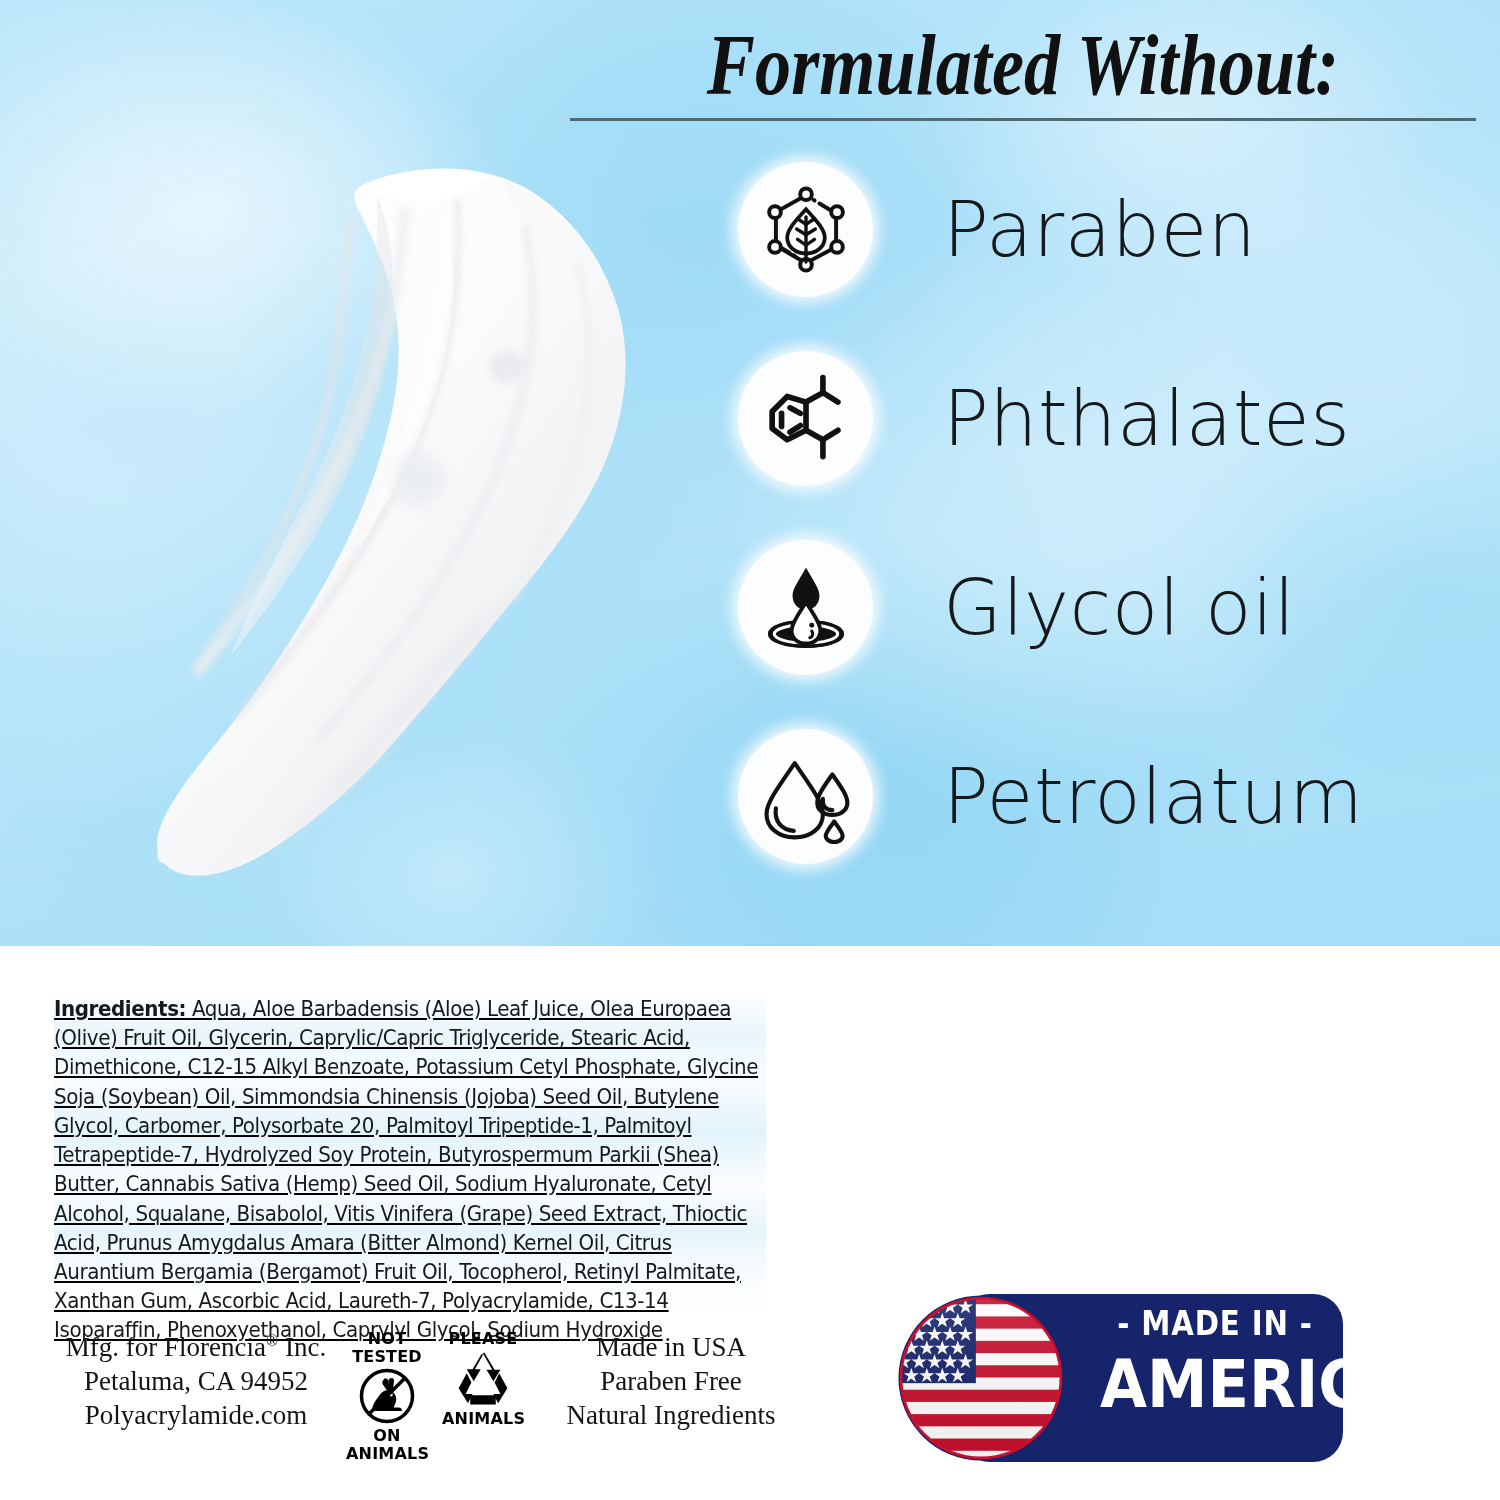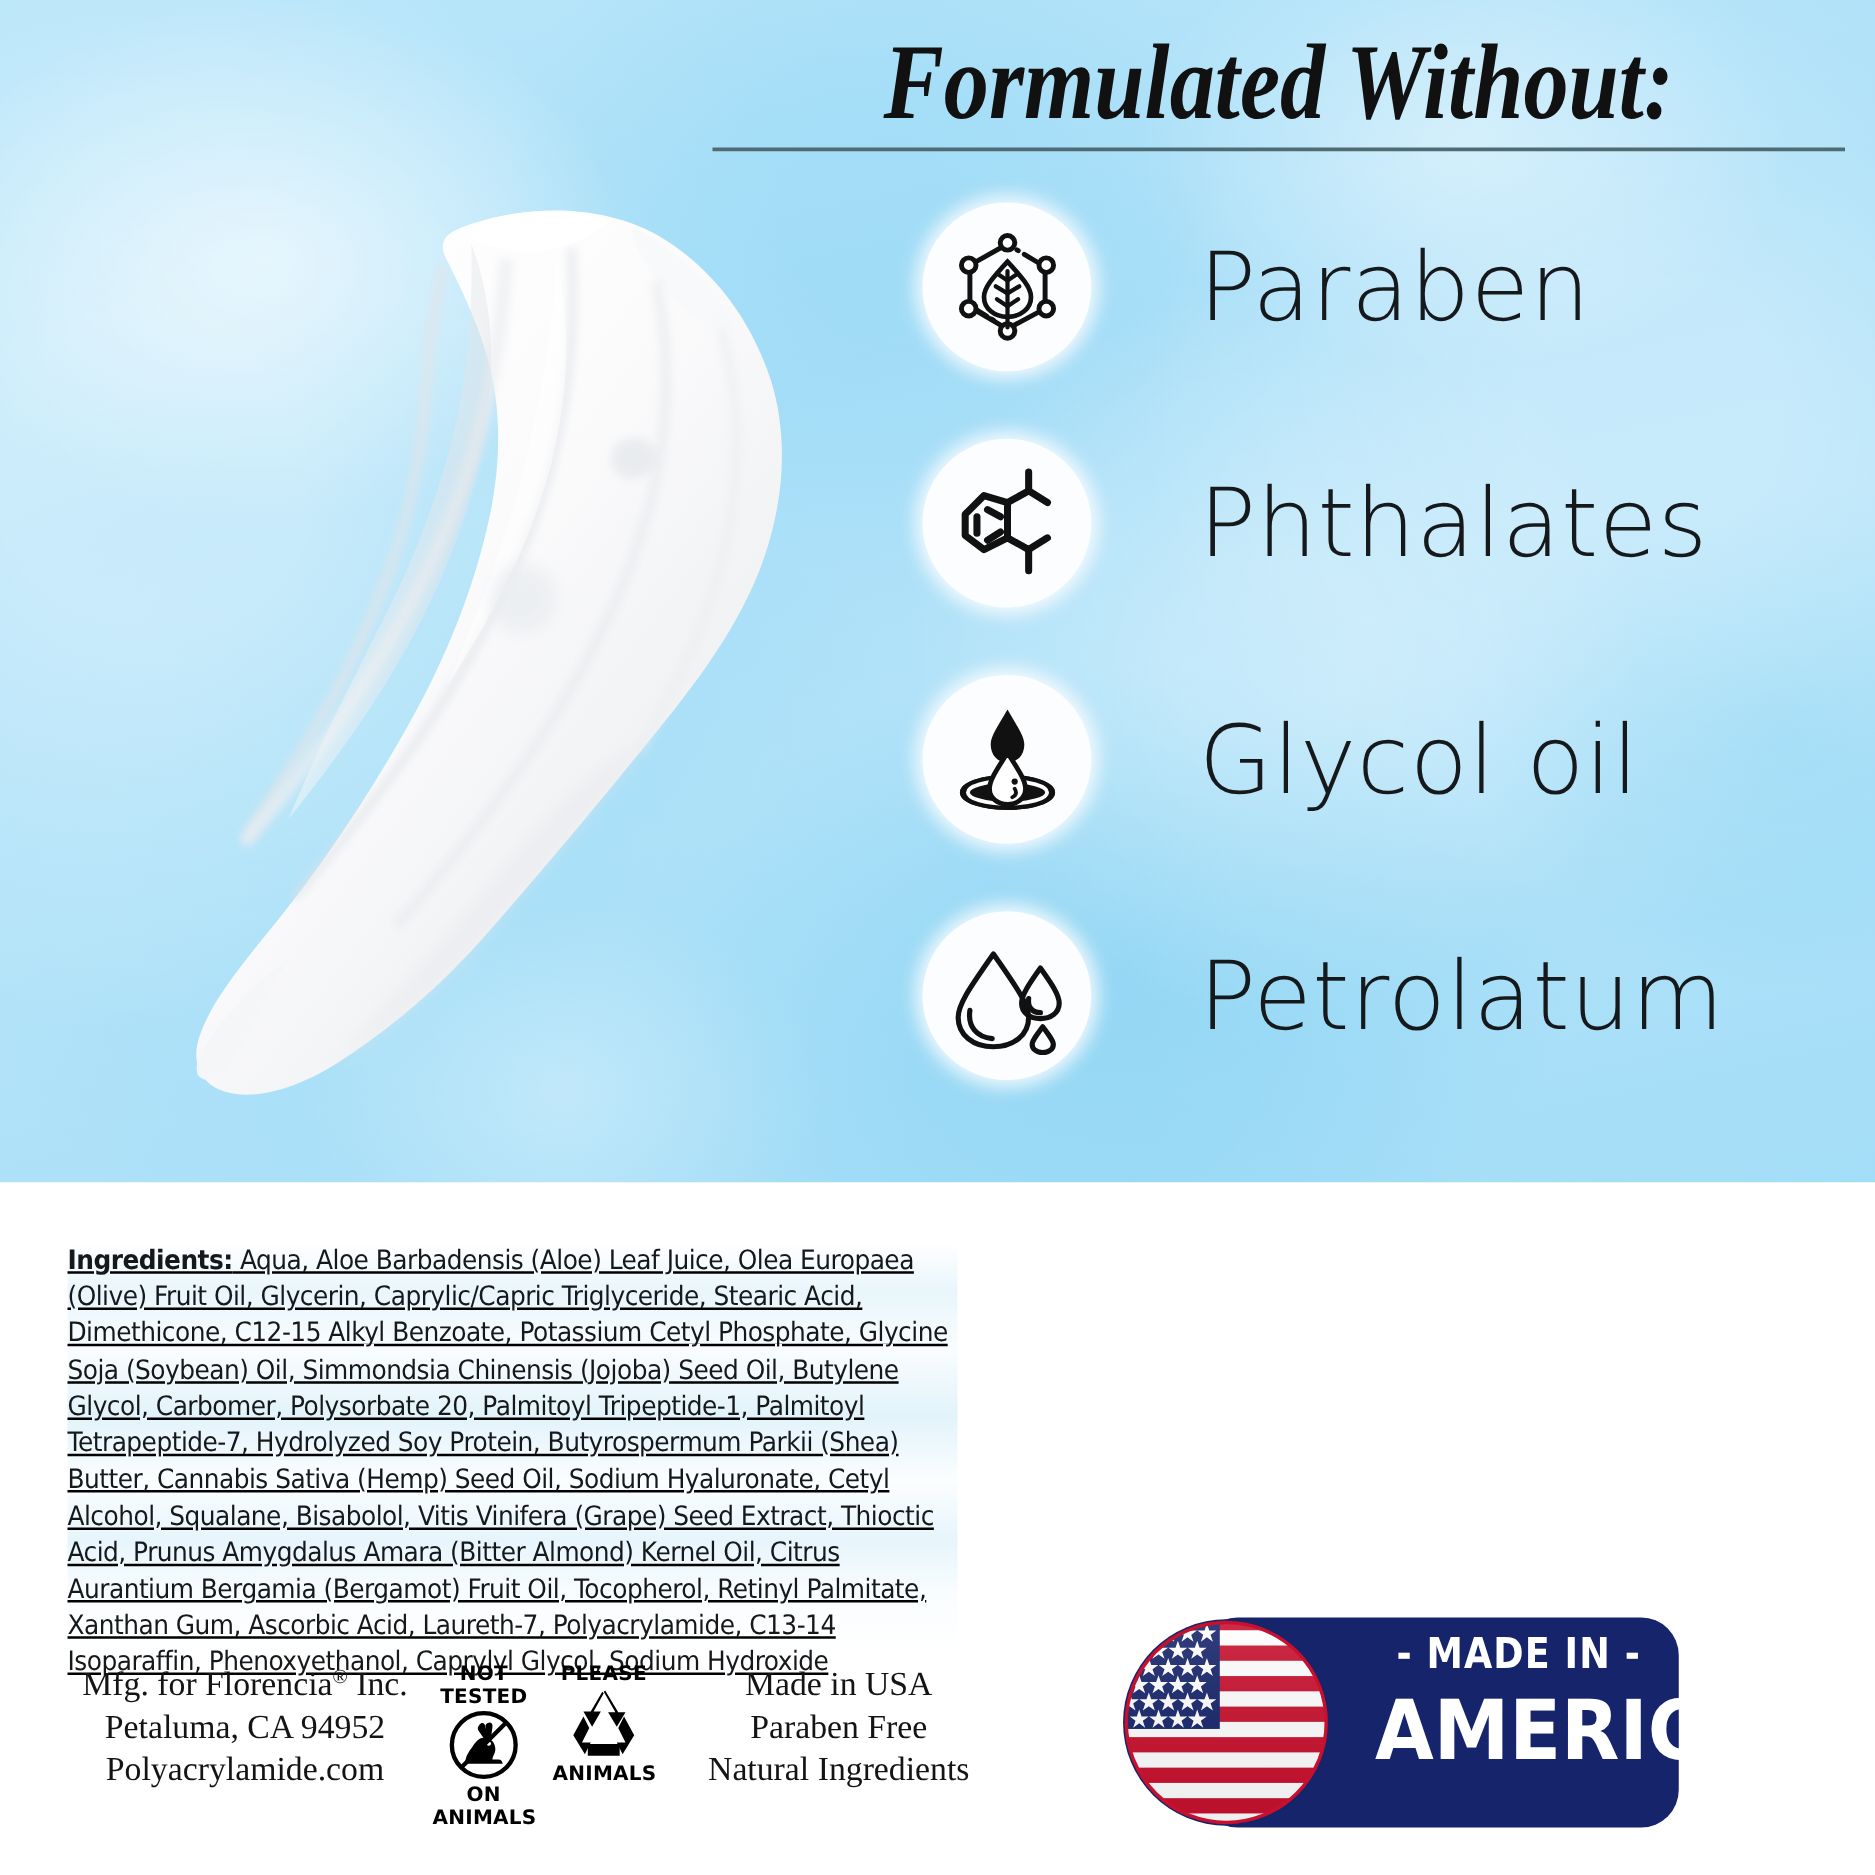--- a/index.html
+++ b/index.html
@@ -85,21 +85,20 @@
     position: absolute;
     left: 738px; top: 162px;
     width: 740px;
     z-index: 6;
   }
   .claim-row {
     display: flex;
     align-items: center;
     height: 135px;
     margin-bottom: 54px;
-    gap: 16px;
   }
   .claim-row:last-child { margin-bottom: 0; }
   .claim-icon-circle {
     width: 135px; height: 135px;
     flex: 0 0 135px;
     border-radius: 50%;
     background: #fbfdfe;
     display: flex;
     align-items: center;
     justify-content: center;

